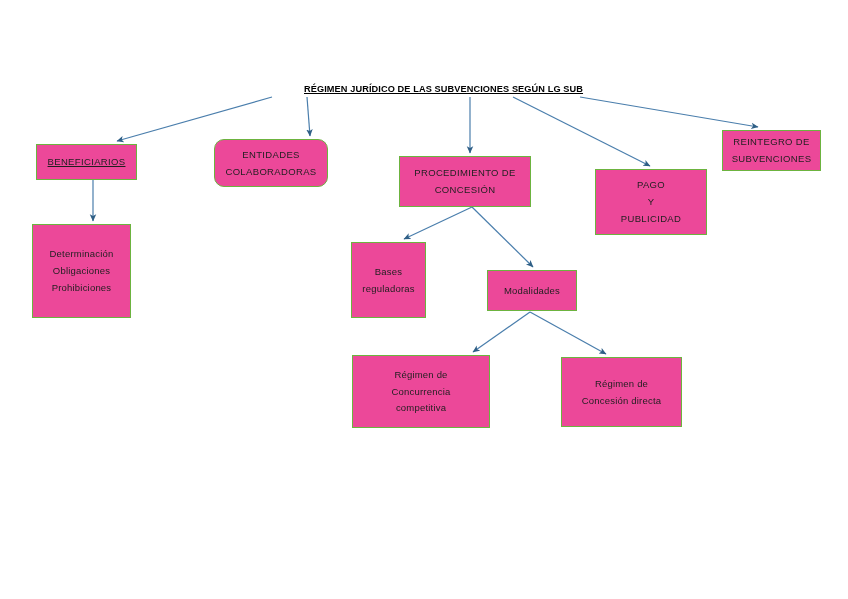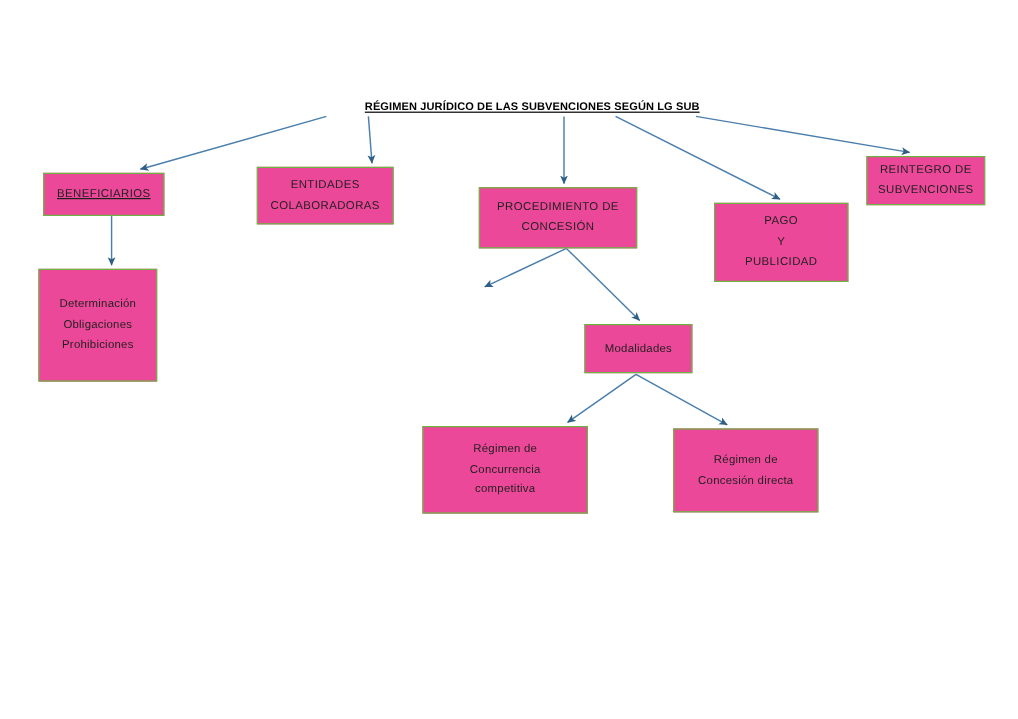--- a/index.html
+++ b/index.html
@@ -86,21 +86,21 @@
       <line x1="530" y1="312" x2="606" y2="354"></line>
     </g>
   </svg>
 
   <div id="title" style="left:272px; top:84px;padding-left:32px;">RÉGIMEN JURÍDICO DE LAS SUBVENCIONES SEGÚN LG SUB</div>
 
   <div class="node caps" style="left:36px; top:144px; width:101px; height:36px;text-decoration:underline;">
     <span class="line">BENEFICIARIOS</span>
   </div>
 
-  <div class="node caps" style="left:214px; top:139px; width:114px; height:48px;">
+  <div class="node caps" style="left:214px; top:139px; width:114px; height:48px;border-radius:10px;">
     <span class="line">ENTIDADES</span>
     <span class="line">COLABORADORAS</span>
   </div>
 
   <div class="node caps" style="left:399px; top:156px; width:132px; height:51px;">
     <span class="line">PROCEDIMIENTO DE</span>
     <span class="line">CONCESIÓN</span>
   </div>
 
   <div class="node caps" style="left:595px; top:169px; width:112px; height:66px;">
@@ -113,20 +113,24 @@
     <span class="line">REINTEGRO DE</span>
     <span class="line">SUBVENCIONES</span>
   </div>
 
   <div class="node" style="left:32px; top:224px; width:99px; height:94px;">
     <span class="line">Determinación</span>
     <span class="line">Obligaciones</span>
     <span class="line">Prohibiciones</span>
   </div>
 
+  <div class="node" style="left:351px; top:242px; width:75px; height:76px;">
+    <span class="line">Bases</span>
+    <span class="line">reguladoras</span>
+  </div>
 
   <div class="node" style="left:487px; top:270px; width:90px; height:41px;">
     <span class="line">Modalidades</span>
   </div>
 
   <div class="node" style="left:352px; top:355px; width:138px; height:73px;">
     <span class="line">Régimen de</span>
     <span class="line">Concurrencia</span>
     <span class="line">competitiva</span>
   </div>

